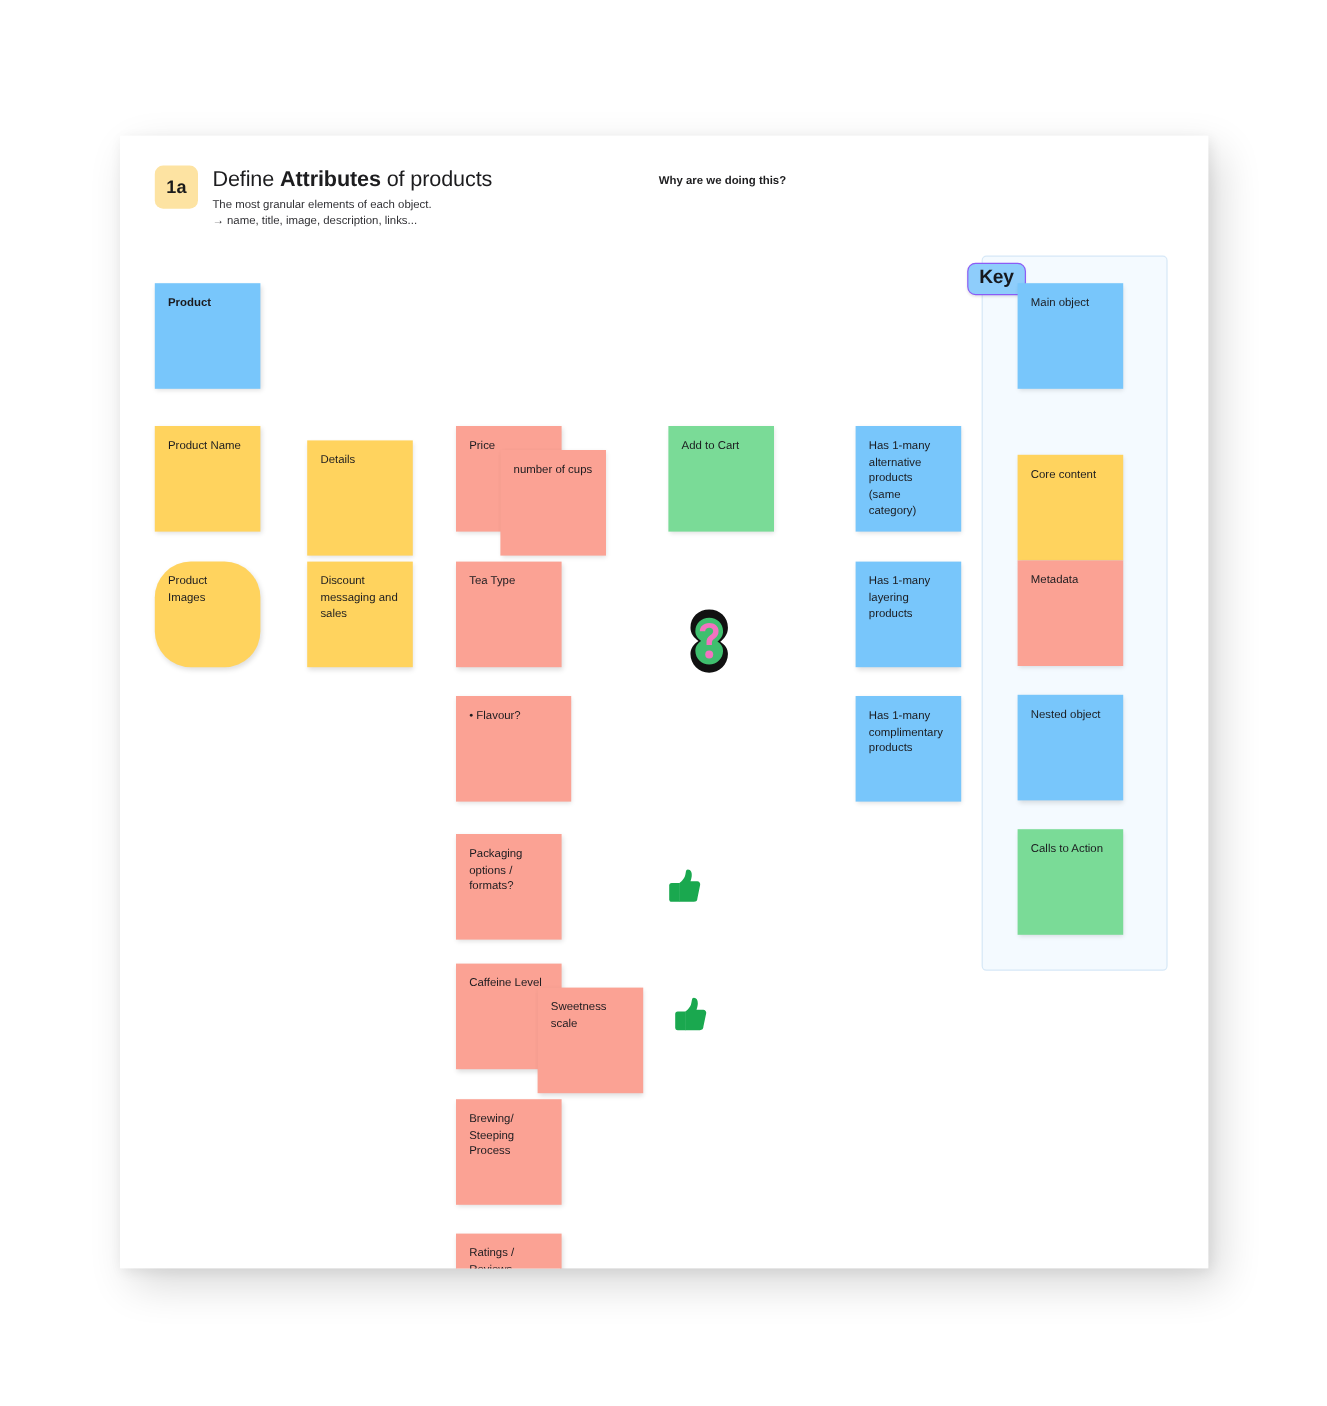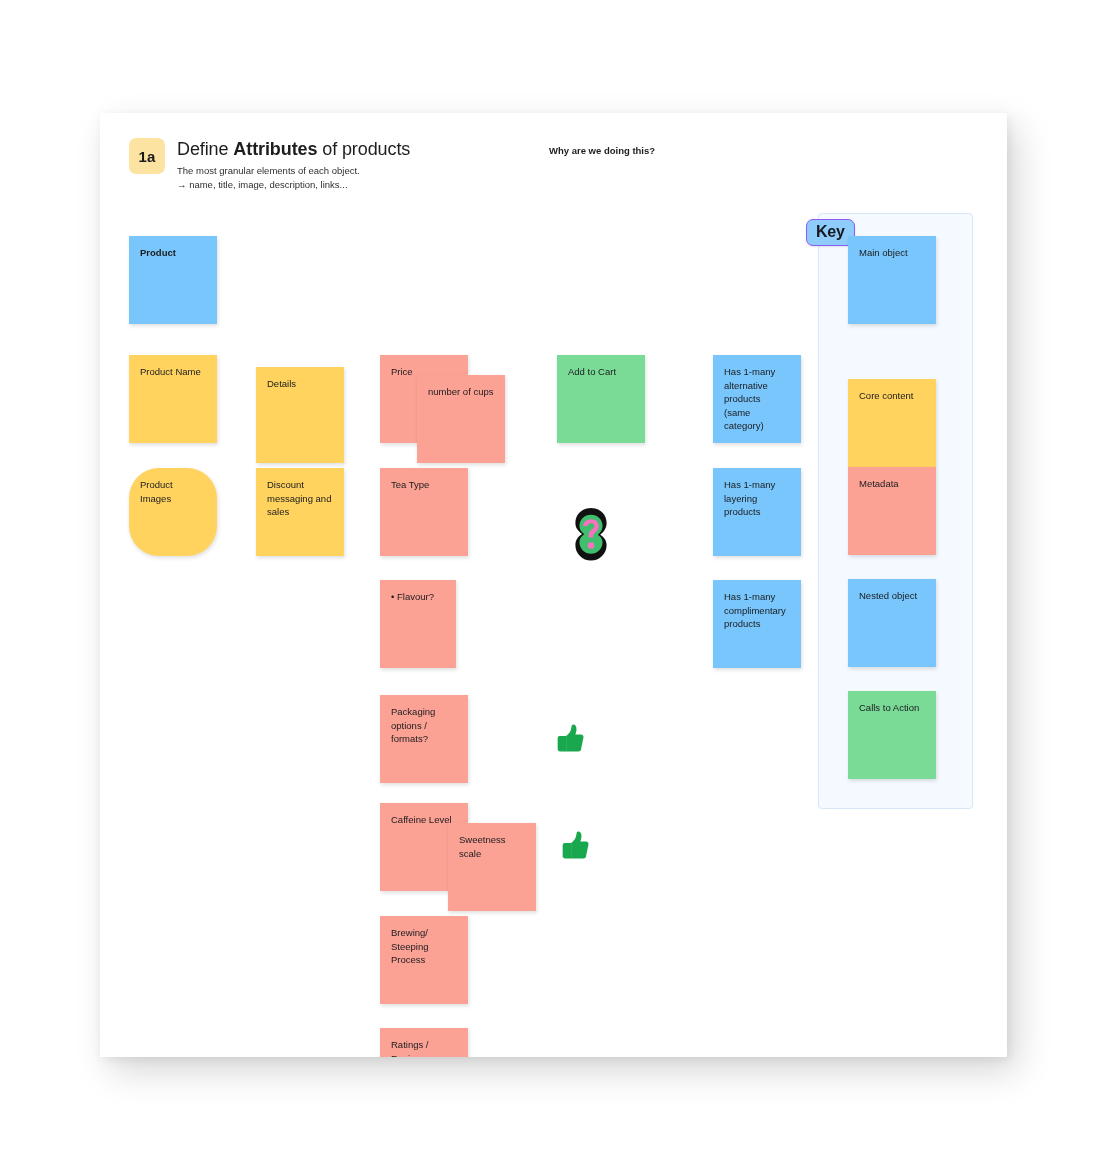--- a/index.html
+++ b/index.html
@@ -172,21 +172,21 @@
 alternative
 products
 (same category)</span></div>
         <div class="note yellow" style="left: 29px; top: 355px; width: 88px; height: 88px; border-radius: 30px;"><span>Product Images</span></div>
         <div class="note yellow" style="left: 156px; top: 355px; width: 88px; height: 88px;"><span>Discount
 messaging and
 sales</span></div>
         <div class="note pink" style="left: 280px; top: 355px; width: 88px; height: 88px;"><span>Tea Type</span></div>
         <div class="note blue" style="left: 613px; top: 355px; width: 88px; height: 88px;"><span>Has 1-many
 layering products</span></div>
-        <div class="note pink" style="left: 280px; top: 467px; width: 76px; height: 88px;"><span>• Flavour?</span></div>
+        <div class="note pink" style="left: 280px; top: 467px; width: 96px; height: 88px;"><span>• Flavour?</span></div>
         <div class="note blue" style="left: 613px; top: 467px; width: 88px; height: 88px;"><span>Has 1-many
 complimentary
 products</span></div>
         <div class="note pink" style="left: 280px; top: 582px; width: 88px; height: 88px;"><span>Packaging
 options /
 formats?</span></div>
         <div class="note pink" style="left: 280px; top: 690px; width: 88px; height: 88px;"><span>Caffeine Level</span></div>
         <div class="note pink" style="left: 348px; top: 710px; width: 88px; height: 88px;"><span>Sweetness scale</span></div>
         <div class="note pink" style="left: 280px; top: 803px; width: 88px; height: 88px;"><span>Brewing/
 Steeping Process</span></div>

